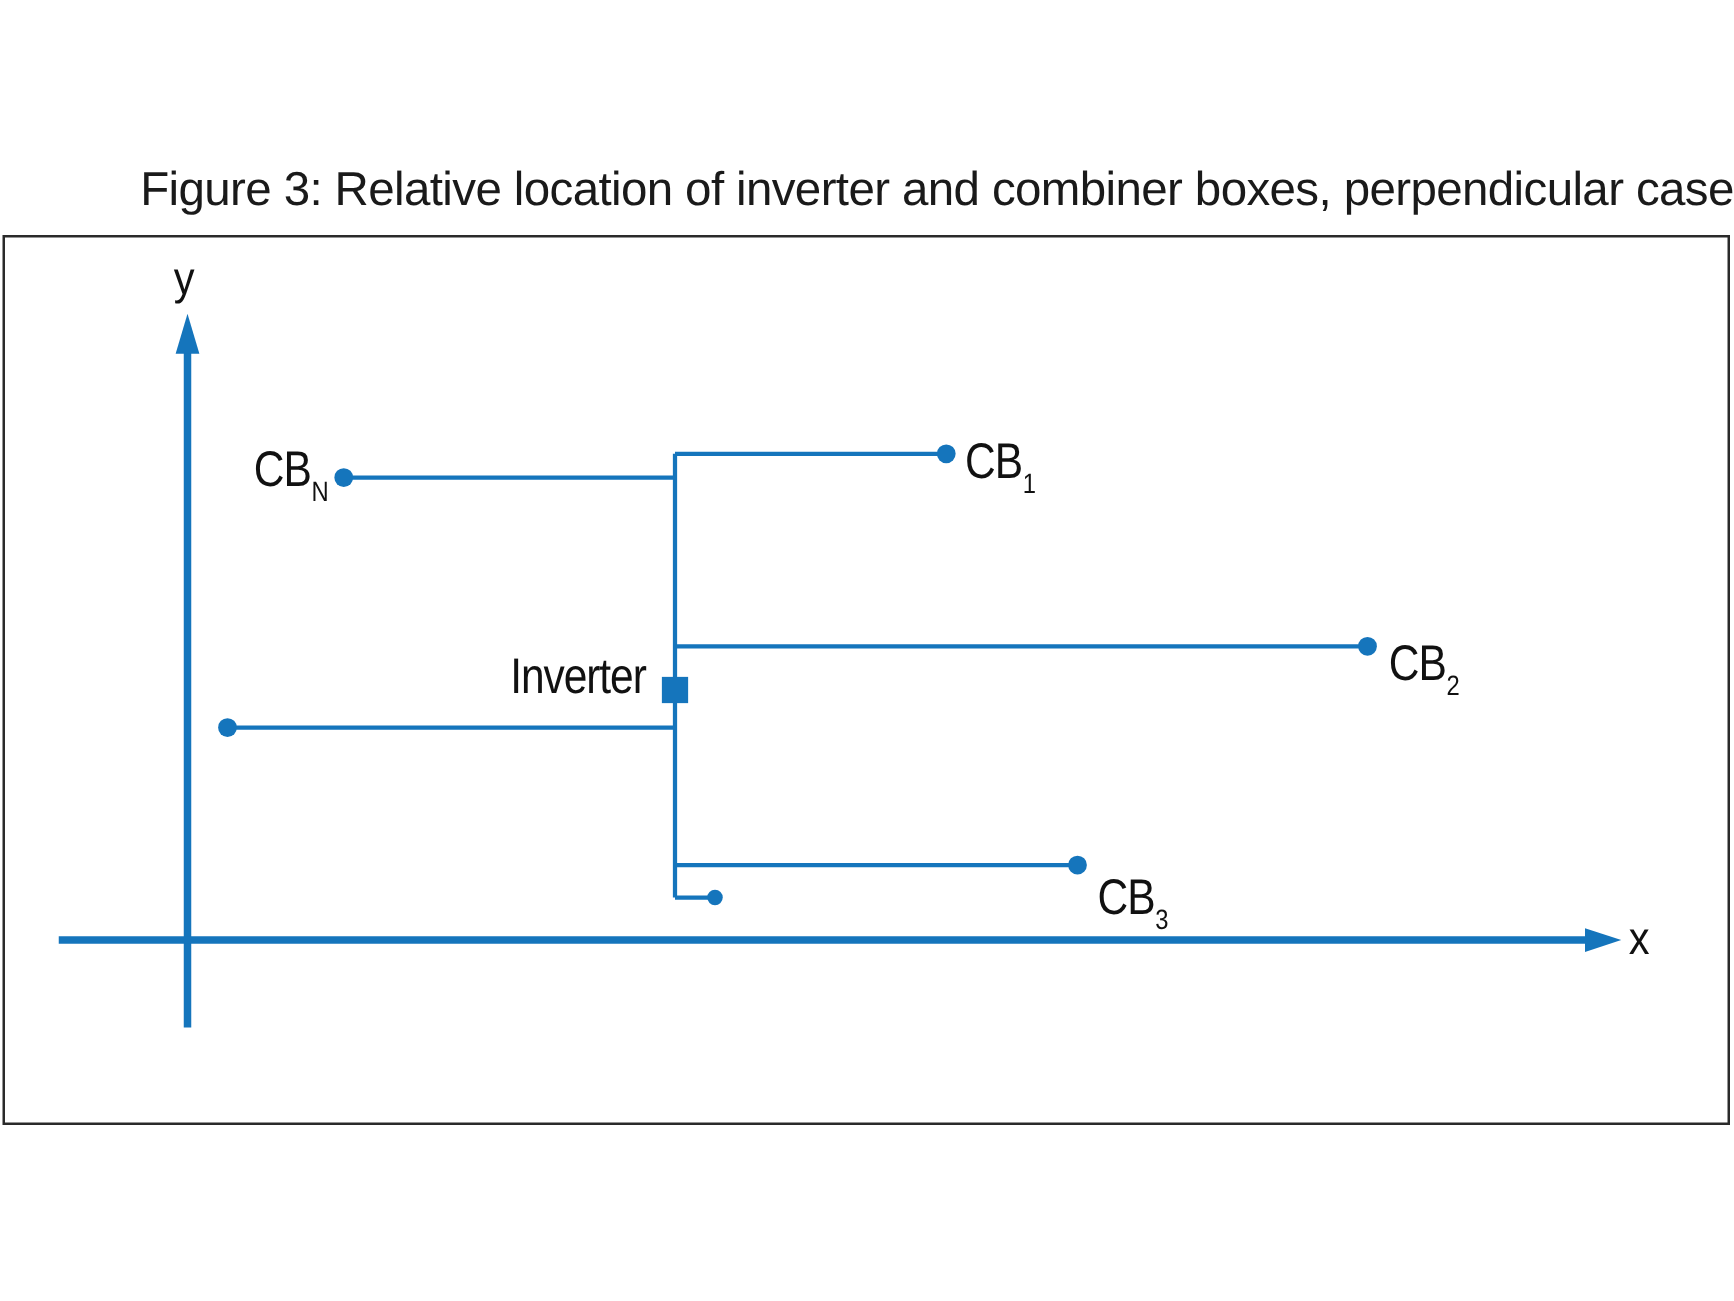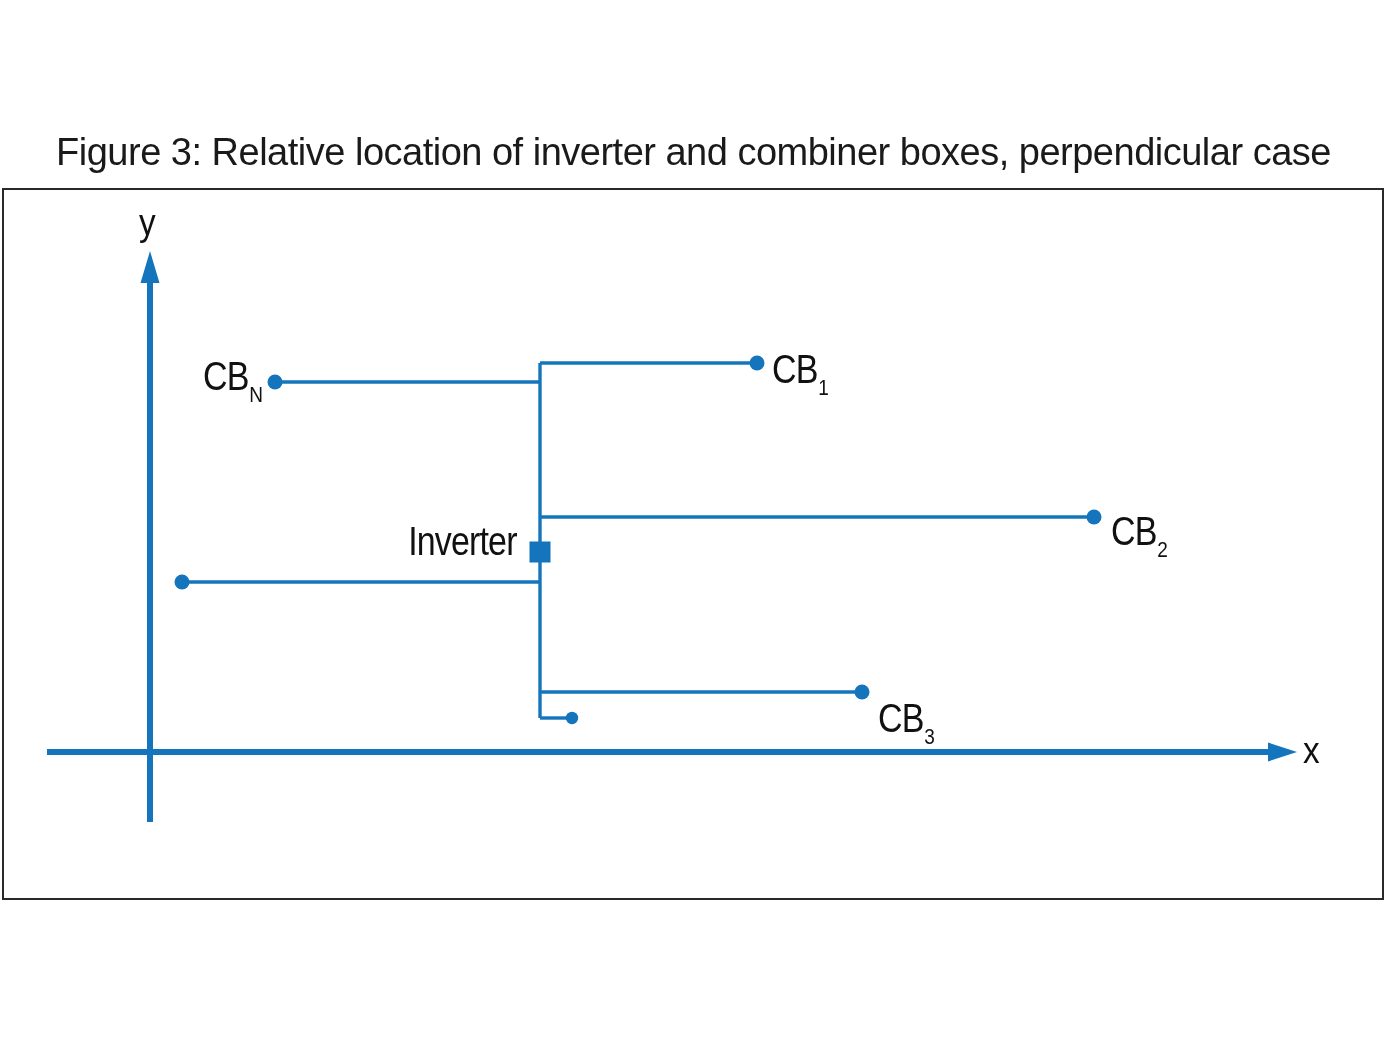--- a/index.html
+++ b/index.html
@@ -13,21 +13,21 @@
     width: 1387px;
     height: 1041px;
     background: #ffffff;
     overflow: hidden;
   }
   .figure-title {
     position: absolute;
     left: 0;
     top: 131px;
     width: 1387px;
-    text-align: center;
+    text-align: right;
     font-size: 38px;
     font-weight: 400;
     letter-spacing: -0.5px;
     color: #1a1a1a;
     white-space: nowrap;
   }
   .figure-frame {
     position: absolute;
     left: 2px;
     top: 188px;

